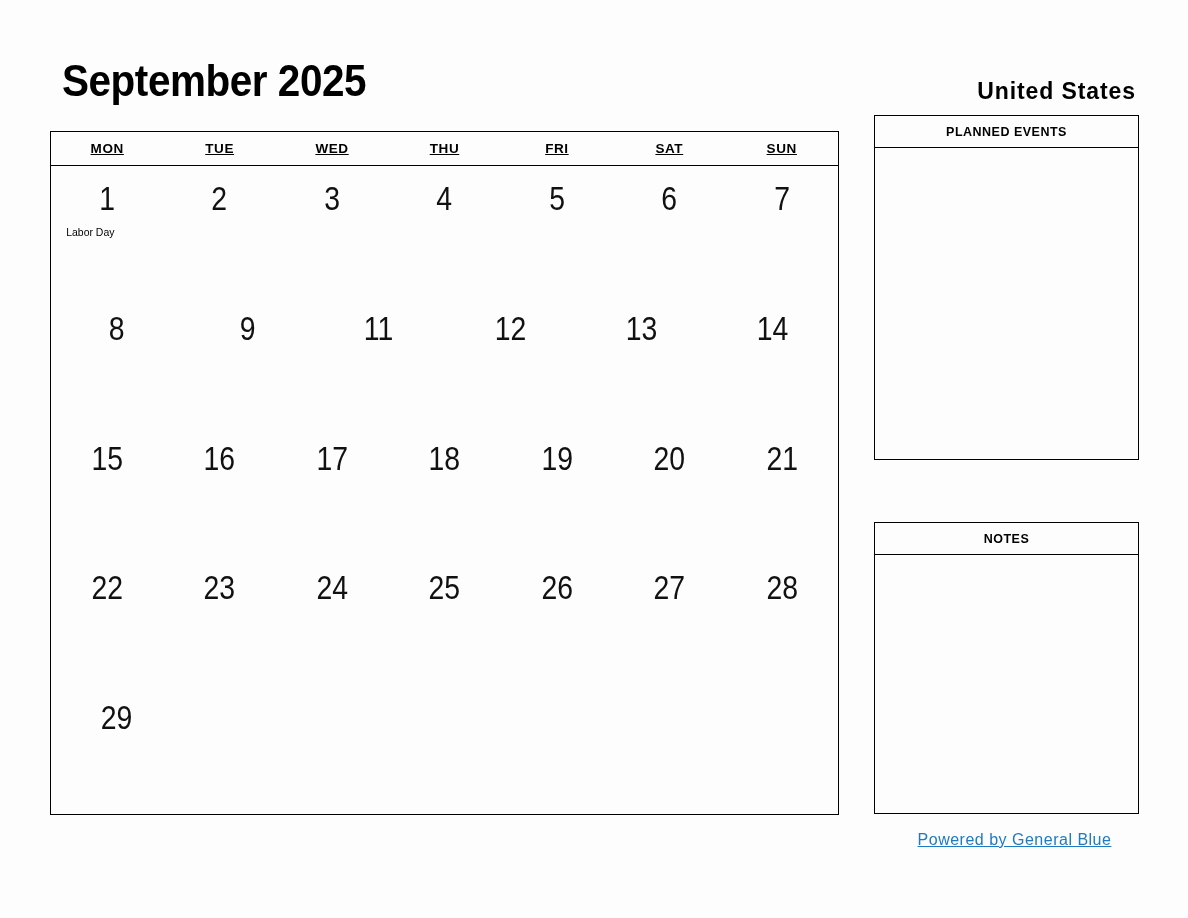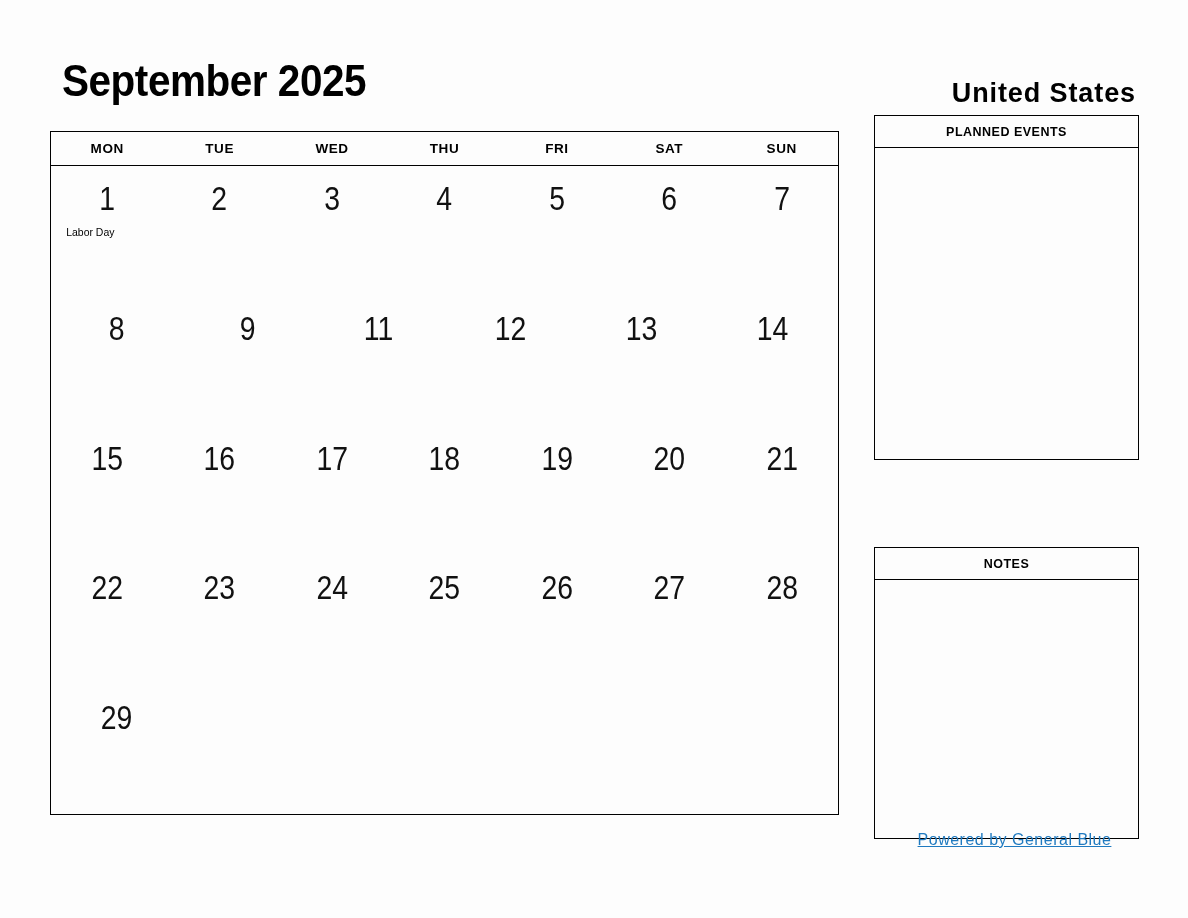--- a/index.html
+++ b/index.html
@@ -26,21 +26,21 @@
     color: #000000;
     letter-spacing: -0.5px;
     transform: scaleX(0.92);
     transform-origin: left center;
     white-space: nowrap;
   }
   #country-title {
     position: absolute;
     right: 52px;
     top: 78px;
-    font-size: 27px;
+    font-size: 23px;
     font-weight: bold;
     color: #000000;
     letter-spacing: 0.9px;
     white-space: nowrap;
   }
 
   
   #calendar {
     position: absolute;
     left: 50px;
@@ -58,20 +58,21 @@
   }
   #weekday-row .weekday {
     flex: 1 1 0;
     display: flex;
     align-items: center;
     justify-content: center;
     font-size: 13.5px;
     font-weight: bold;
     letter-spacing: 0.6px;
     color: #000000;
+    text-decoration: underline;
   }
   #weeks {
     display: flex;
     flex-direction: column;
     height: calc(100% - 33px);
   }
   .week-row {
     flex: 1 1 0;
     display: flex;
   }
@@ -106,21 +107,21 @@
   
   .side-panel {
     position: absolute;
     left: 874px;
     width: 265px;
     border: 1.6px solid #000000;
     box-sizing: border-box;
     background: #fdfdfd;
   }
   #planned-events-panel { top: 115px; height: 345px; text-align: right; }
-  #notes-panel { top: 522px; height: 292px; margin-top: 25px; }
+  #notes-panel { top: 522px; height: 292px; }
   .panel-header {
     height: 31px;
     border-bottom: 1.6px solid #000000;
     display: flex;
     align-items: center;
     justify-content: center;
     font-size: 12.5px;
     font-weight: bold;
     letter-spacing: 0.5px;
     color: #000000;

